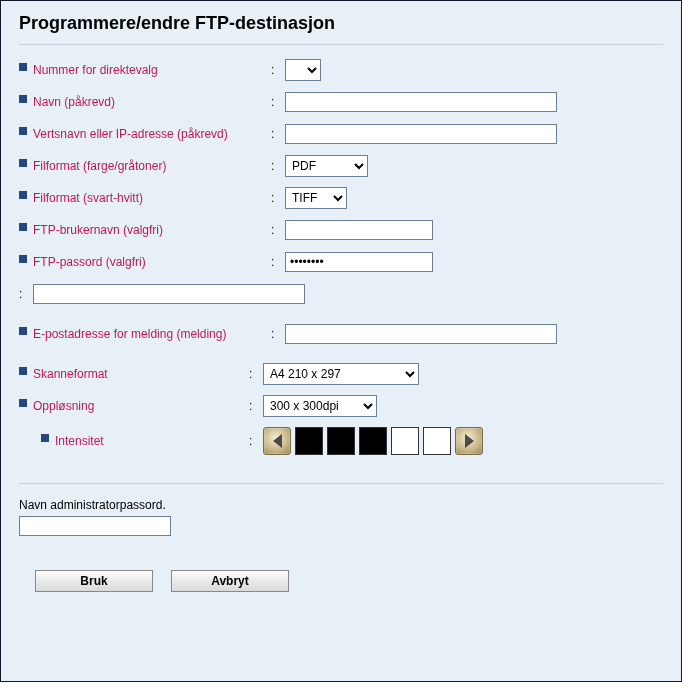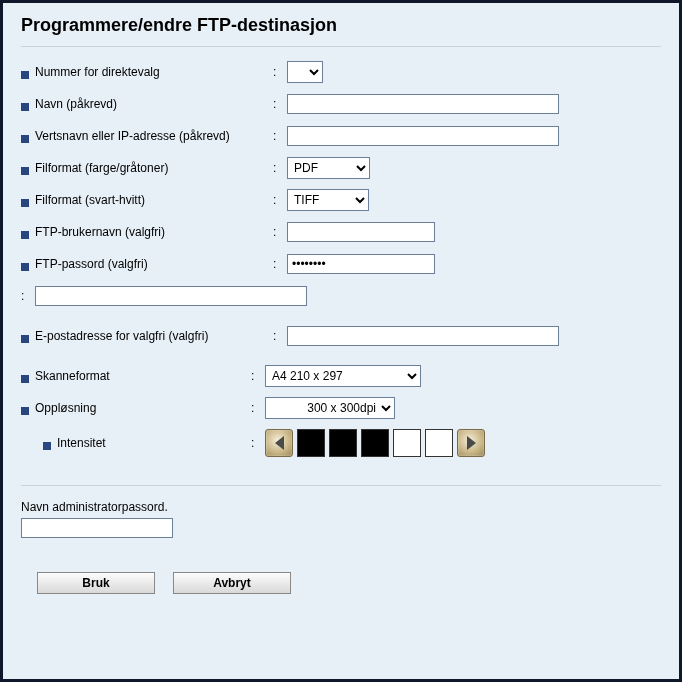--- a/index.html
+++ b/index.html
@@ -6,21 +6,21 @@
   body {
     margin: 0;
     padding: 0;
     font-family: Arial, Helvetica, sans-serif;
     font-size: 12px;
     background: #fff;
   }
   .page {
     width: 682px;
     height: 682px;
-    border: 3px solid #0f172a;
+    border: 1px solid #0f172a;
     background: #e7eff7;
     padding: 8px 18px 18px 18px;
     position: relative;
   }
   h1 {
     font-size: 18px;
     font-weight: bold;
     margin: 4px 0 10px 0;
     color: #000;
   }
@@ -38,23 +38,23 @@
   .row.gap-above { margin-top: 18px; }
   .bullet {
     width: 8px;
     height: 8px;
     background: #2a4680;
     margin-right: 6px;
     flex-shrink: 0;
   }
   .label {
     width: 252px;
-    color: #000000;
-    display: flex;
-    align-items: flex-end;
+    color: #be185d;
+    display: flex;
+    align-items: flex-start;
   }
   .colon {
     width: 14px;
     color: #000;
   }
   .field {
     flex: 0 0 auto;
   }
   input[type="text"], input[type="password"] {
     border: 1px solid #6a7f9a;
@@ -68,23 +68,23 @@
   .w-admin { width: 152px; }
   select {
     border: 1px solid #6a7f9a;
     background: #fff;
     height: 22px;
     font-size: 12px;
     padding: 1px 2px;
   }
   .sel-small { width: 36px; }
   .sel-pdf { width: 83px; }
-  .sel-tiff { width: 82px; }
+  .sel-tiff { width: 62px; }
   .sel-scan { width: 156px; }
-  .sel-res { width: 130px; text-align: right; }
+  .sel-res { width: 114px; }
   .intensity {
     display: flex;
     align-items: center;
     gap: 4px;
   }
   .int-btn {
     width: 28px;
     height: 28px;
     border: 1px solid #7a6a4a;
     border-radius: 3px;
@@ -229,21 +229,21 @@
   <div class="row">
     <div class="colon">:</div>
     <div class="field">
       <input type="text" class="w-wide" value="" style="">
     </div>
   </div>
 
   <div class="row gap-above">
     <div class="label">
       <span class="bullet"></span>
-      <span>E-postadresse for valgfri (valgfri)</span>
+      <span>E-postadresse for melding (melding)</span>
     </div>
     <div class="colon">:</div>
     <div class="field">
       <input type="text" class="w-wide" value="" style="">
     </div>
   </div>
 
   <div class="row gap-above">
     <div class="label" style="width:230px;">
       <span class="bullet"></span>

